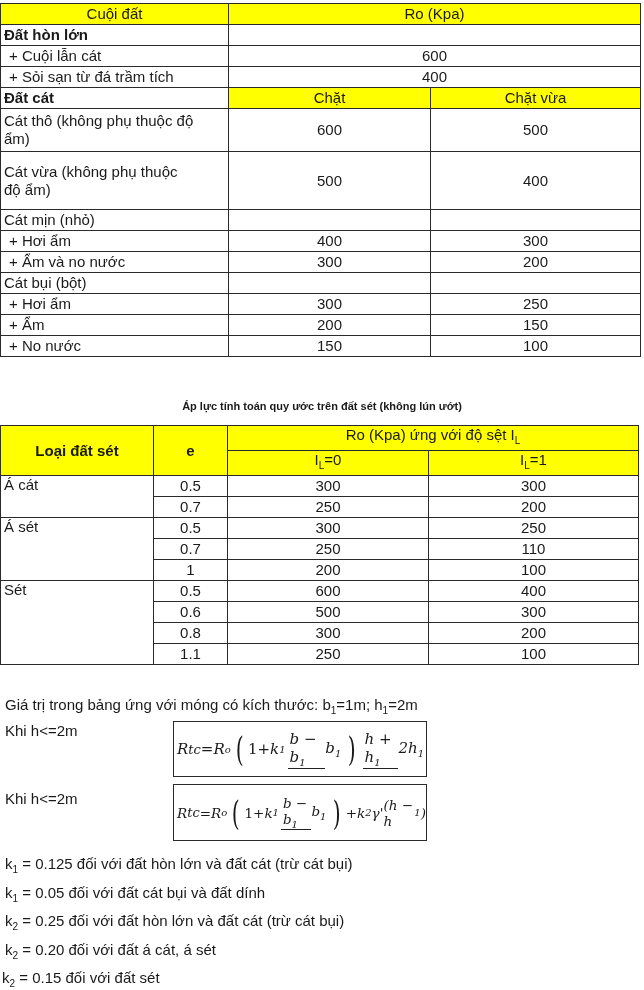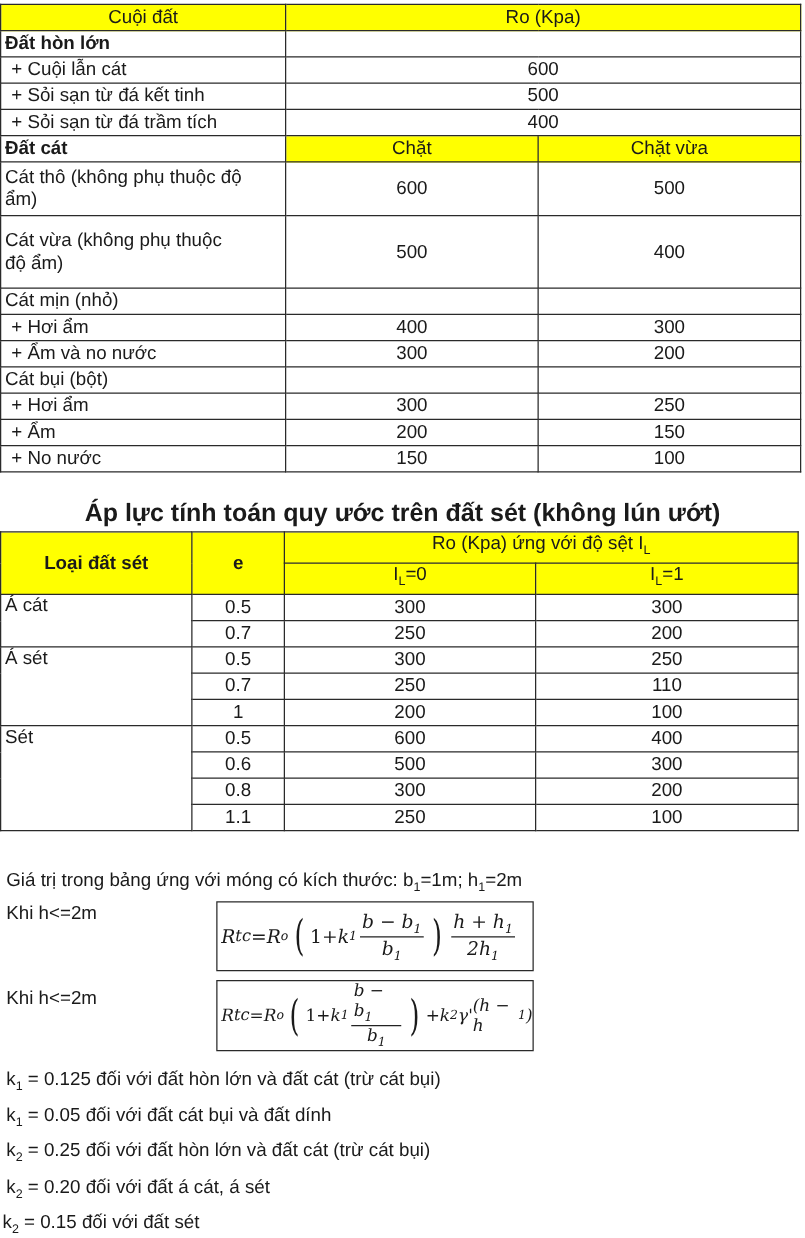--- a/index.html
+++ b/index.html
@@ -8,26 +8,26 @@
   table { border-collapse: collapse; position: absolute; table-layout: fixed; }
   td { border: 1.5px solid #2a2a2a; padding: 0 3px; height: 20px; line-height: 18px; vertical-align: middle; }
   .yel { background: #ffff00; }
   .c { text-align: center; }
   .b { font-weight: bold; }
   .ind { padding-left: 8px; }
   .top { vertical-align: top; }
   #t1 { left: 0; top: 3px; width: 640px; }
   #t2 { left: 0; top: 425px; width: 638px; }
   .title2 { position: absolute; left: 0; width: 644px; top: 400px; text-align: center;
-            font-weight: bold; font-size: 20px; }
+            font-weight: bold; font-size: 11px; }
   .line { position: absolute; left: 5px; font-size: 15px; }
   .formula { position: absolute; left: 173px; width: 254px; border: 1.5px solid #2a2a2a;
              font-family: "DejaVu Serif", serif; font-style: italic; font-size: 15px;
              display: flex; align-items: center; padding-left: 3px; box-sizing: border-box; }
-  .frac { display: inline-flex; flex-direction: column; align-items: center; vertical-align: middle; margin: 0 2px; }
+  .frac { display: inline-flex; flex-direction: row; align-items: center; vertical-align: middle; margin: 0 2px; }
   .frac .num { border-bottom: 1px solid #222; padding: 0 2px; }
   .paren { font-style: normal; font-size: 34px; font-weight: 100; line-height: 1; margin: 0 2px; transform: scaleX(0.6); }
   sub { font-size: 10px; }
   sup { font-size: 13px; }
   .up { font-style: normal; }
 </style>
 </head>
 <body>
 
 <table id="t1">
@@ -41,24 +41,20 @@
     <td class="c">Cuội đất</td>
     <td class="c" colspan="2">Ro (Kpa)</td>
   </tr>
   <tr>
     <td class="b">Đất hòn lớn</td>
     <td colspan="2"></td>
   </tr>
   <tr>
     <td class="ind">+ Cuội lẫn cát</td>
     <td class="c" colspan="2">600</td>
-  </tr>
-  <tr>
-    <td class="ind">+ Sỏi sạn từ đá kết tinh</td>
-    <td class="c" colspan="2">500</td>
   </tr>
   <tr>
     <td class="ind">+ Sỏi sạn từ đá trầm tích</td>
     <td class="c" colspan="2">400</td>
   </tr>
   <tr>
     <td class="b">Đất cát</td>
     <td class="c yel">Chặt</td>
     <td class="c yel">Chặt vừa</td>
   </tr>

